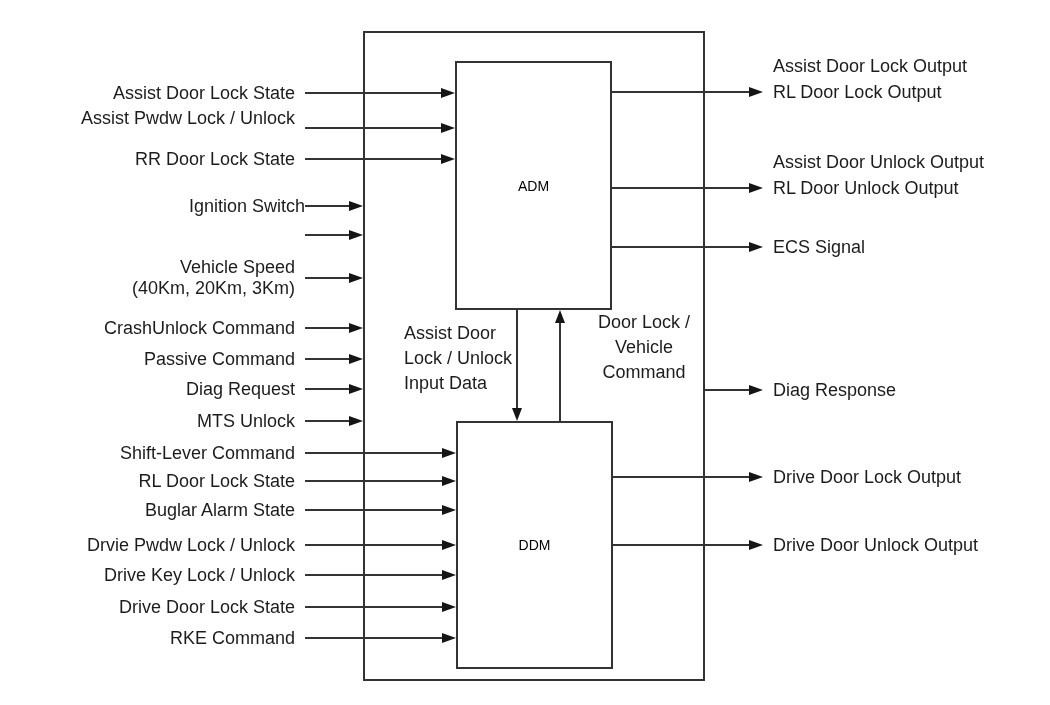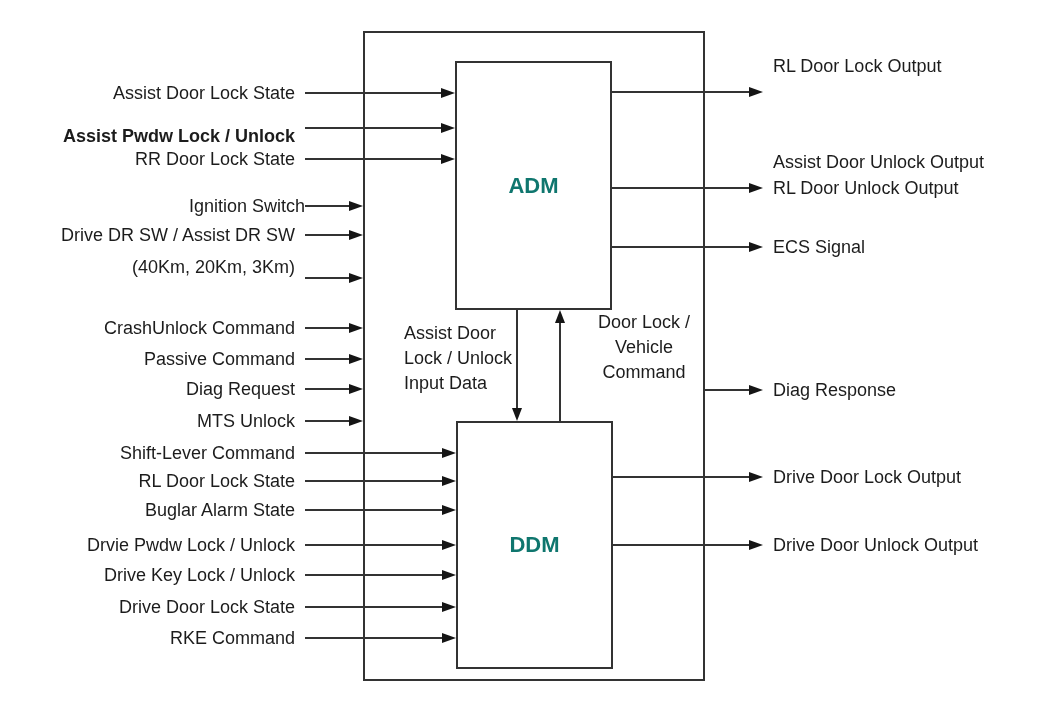--- a/index.html
+++ b/index.html
@@ -4,21 +4,21 @@
 <style>
   html,body{margin:0;padding:0;background:#ffffff;}
   #diagram{
     position:relative;width:1050px;height:705px;background:#ffffff;
     font-family:"Liberation Sans", sans-serif;color:#1c1c1c;overflow:hidden;
   }
   .box{
     position:absolute;border:2px solid #333333;background:#ffffff;
     box-sizing:border-box;display:flex;align-items:center;justify-content:center;
   }
-  .module-box span{font-size:22px;color:#0f766e;font-weight:bold;}
+  .module-box span{font-size:14px;color:#000000;}
   .label{position:absolute;font-size:18px;white-space:nowrap;color:#1c1c1c;}
   .left-label{text-align:right;line-height:21px;}
   .right-label{text-align:left;line-height:26px;}
   .mid-label{line-height:25px;}
   .hline{position:absolute;height:2px;background:#333333;}
   .vline{position:absolute;width:2px;background:#333333;}
   .arrow-right{position:absolute;width:0;height:0;
     border-top:5px solid transparent;border-bottom:5px solid transparent;
     border-left:14px solid #151515;}
   .arrow-down{position:absolute;width:0;height:0;
@@ -37,41 +37,39 @@
       <span>ADM</span>
     </div>
     <div class="box module-box" style="left: 456px; top: 421px; width: 157px; height: 248px;">
       <span>DDM</span>
     </div>
     <div class="label left-label" style="right: 755px; top: 82.5px;">
       <div>Assist Door Lock State</div>
     </div>
     <div class="hline" style="left: 305px; top: 92px; width: 136px;"></div>
     <div class="arrow-right" style="left: 441px; top: 88px;"></div>
-    <div class="label left-label" style="right: 755px; top: 126px; font-weight: bold;">
+    <div class="label left-label" style="right: 755px; top: 108px;">
       <div>Assist Pwdw Lock / Unlock</div>
     </div>
     <div class="hline" style="left: 305px; top: 127px; width: 136px;"></div>
     <div class="arrow-right" style="left: 441px; top: 123px;"></div>
     <div class="label left-label" style="right: 755px; top: 148.5px;">
       <div>RR Door Lock State</div>
     </div>
     <div class="hline" style="left: 305px; top: 158px; width: 136px;"></div>
     <div class="arrow-right" style="left: 441px; top: 154px;"></div>
     <div class="label left-label" style="right: 745px; top: 195.5px;">
       <div>Ignition Switch</div>
     </div>
     <div class="hline" style="left: 305px; top: 205px; width: 44px;"></div>
     <div class="arrow-right" style="left: 349px; top: 201px;"></div>
-    <div class="label left-label" style="right: 755px; top: 224.5px;">
-      <div>Drive DR SW / Assist DR SW</div>
-    </div>
     <div class="hline" style="left: 305px; top: 234px; width: 44px;"></div>
     <div class="arrow-right" style="left: 349px; top: 230px;"></div>
     <div class="label left-label" style="right: 755px; top: 257px;">
+      <div>Vehicle Speed</div>
       <div>(40Km, 20Km, 3Km)</div>
     </div>
     <div class="hline" style="left: 305px; top: 277px; width: 44px;"></div>
     <div class="arrow-right" style="left: 349px; top: 273px;"></div>
     <div class="label left-label" style="right: 755px; top: 317.5px;">
       <div>CrashUnlock Command</div>
     </div>
     <div class="hline" style="left: 305px; top: 327px; width: 44px;"></div>
     <div class="arrow-right" style="left: 349px; top: 323px;"></div>
     <div class="label left-label" style="right: 755px; top: 348.5px;">
@@ -120,20 +118,21 @@
     <div class="hline" style="left: 305px; top: 606px; width: 137px;"></div>
     <div class="arrow-right" style="left: 442px; top: 602px;"></div>
     <div class="label left-label" style="right: 755px; top: 627.5px;">
       <div>RKE Command</div>
     </div>
     <div class="hline" style="left: 305px; top: 637px; width: 137px;"></div>
     <div class="arrow-right" style="left: 442px; top: 633px;"></div>
     <div class="hline" style="left: 612px; top: 91px; width: 137px;"></div>
     <div class="arrow-right" style="left: 749px; top: 87px;"></div>
     <div class="label right-label" style="left: 773px; top: 53px;">
+      <div>Assist Door Lock Output</div>
       <div>RL Door Lock Output</div>
     </div>
     <div class="hline" style="left: 612px; top: 187px; width: 137px;"></div>
     <div class="arrow-right" style="left: 749px; top: 183px;"></div>
     <div class="label right-label" style="left: 773px; top: 149px;">
       <div>Assist Door Unlock Output</div>
       <div>RL Door Unlock Output</div>
     </div>
     <div class="hline" style="left: 612px; top: 246px; width: 137px;"></div>
     <div class="arrow-right" style="left: 749px; top: 242px;"></div>

